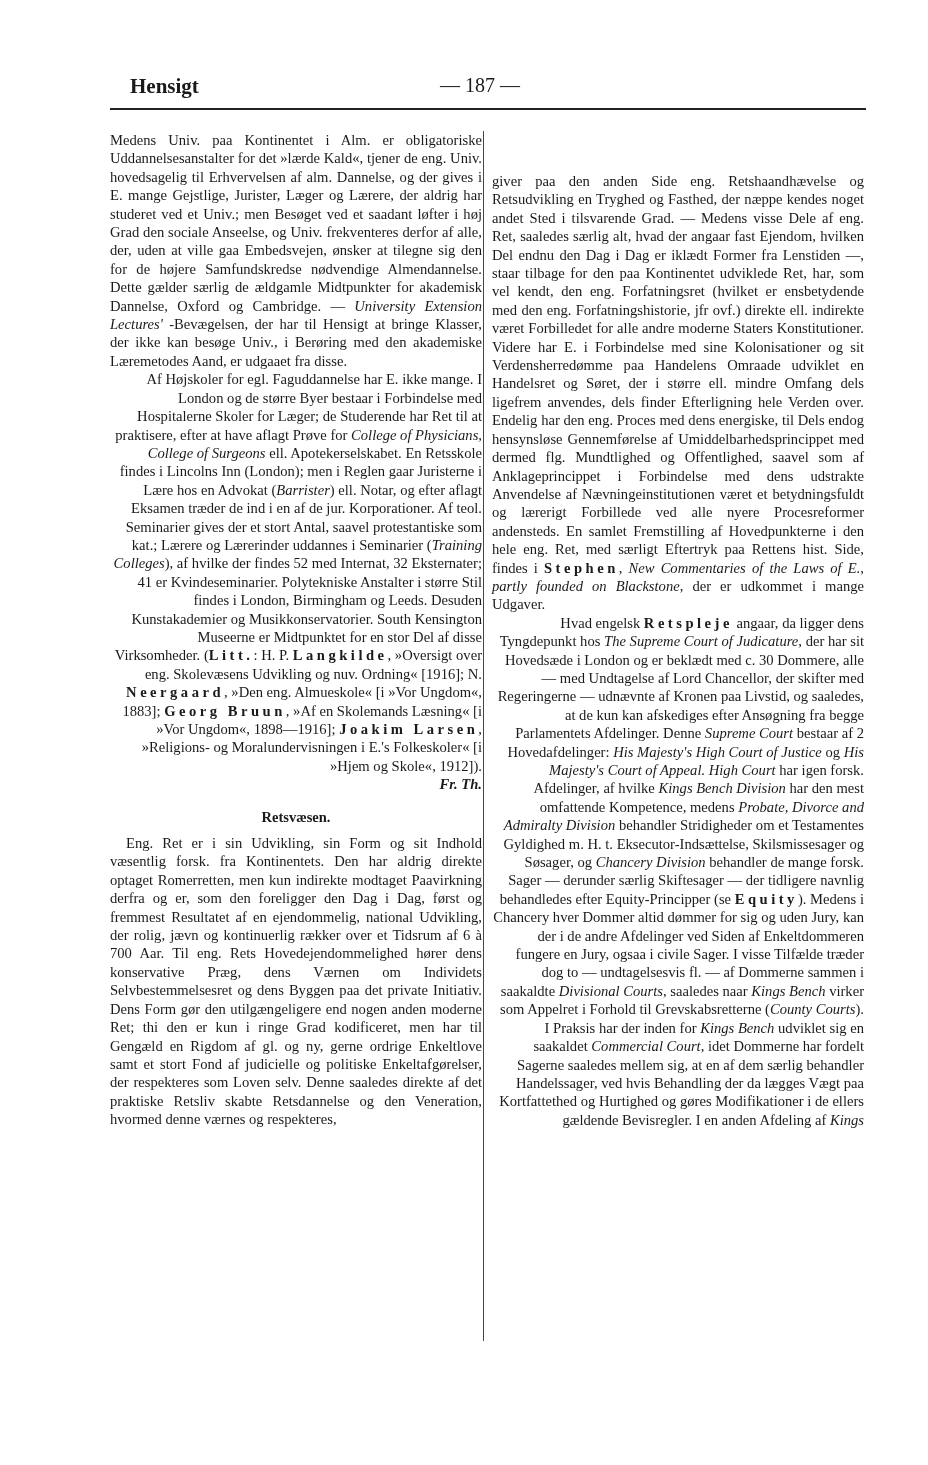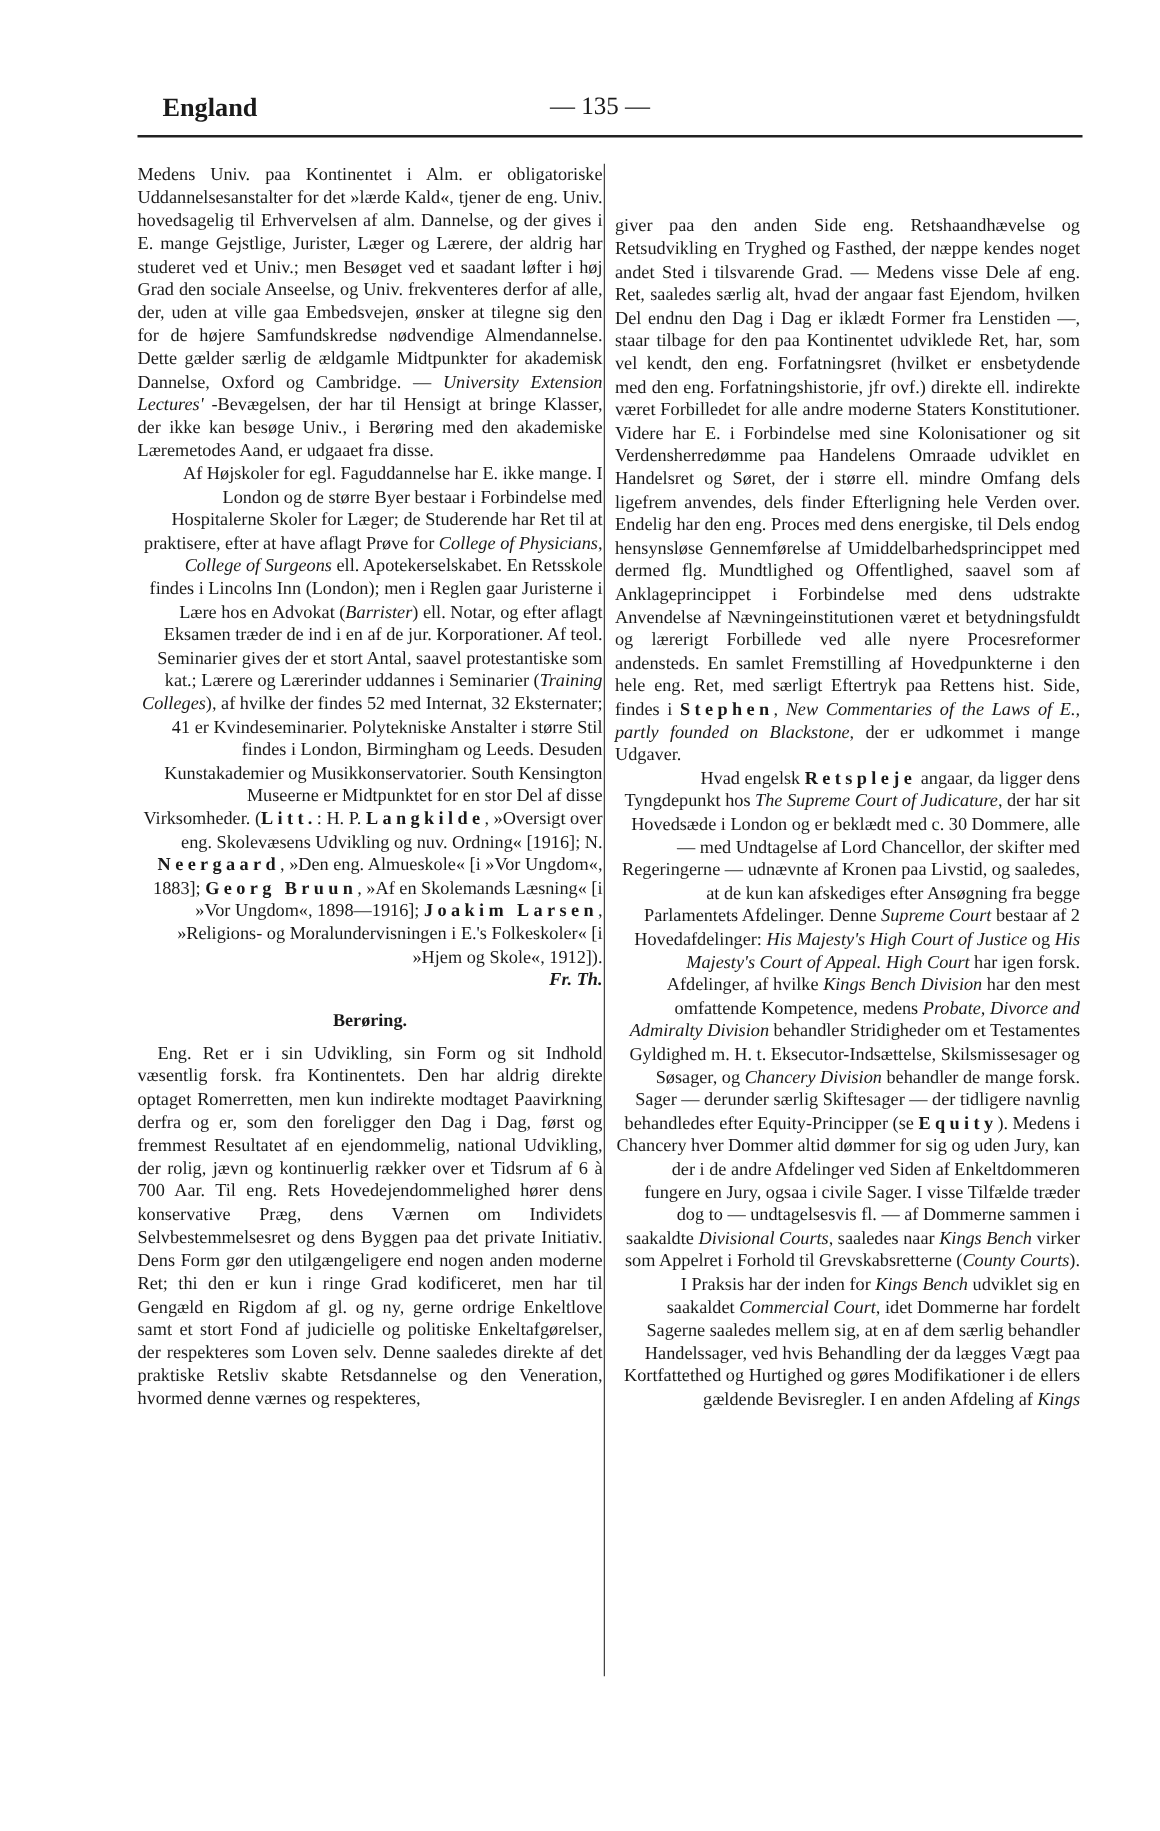--- a/index.html
+++ b/index.html
@@ -17,30 +17,30 @@
   .col p + p { margin-top:0;text-align:right; }
   .sig { text-align:right; font-style:italic; font-weight:bold; margin-top:0; }
   .section { text-align:center; font-weight:bold; font-size:14.5px; margin:14px 0 8px 0; }
   i { font-style:italic; }
   .sp { letter-spacing:3.5px; font-weight:bold; }
 </style>
 </head>
 <body>
 
 <div class="header">
-  <span class="title">England</span>
-  <span class="pageno">— 135 —</span>
+  <span class="title">Hensigt</span>
+  <span class="pageno">— 187 —</span>
 </div>
 <div class="rule"></div>
 
 <div class="col left">
   <p>Medens Univ. paa Kontinentet i Alm. er obligatoriske Uddannelsesanstalter for det »lærde Kald«, tjener de eng. Univ. hovedsagelig til Erhvervelsen af alm. Dannelse, og der gives i E. mange Gejstlige, Jurister, Læger og Lærere, der aldrig har studeret ved et Univ.; men Besøget ved et saadant løfter i høj Grad den sociale Anseelse, og Univ. frekventeres derfor af alle, der, uden at ville gaa Embedsvejen, ønsker at tilegne sig den for de højere Samfundskredse nødvendige Almendannelse. Dette gælder særlig de ældgamle Midtpunkter for akademisk Dannelse, Oxford og Cambridge. — <i>University Extension Lectures'</i> -Bevægelsen, der har til Hensigt at bringe Klasser, der ikke kan besøge Univ., i Berøring med den akademiske Læremetodes Aand, er udgaaet fra disse.</p>
   <p class="ind">Af Højskoler for egl. Faguddannelse har E. ikke mange. I London og de større Byer bestaar i Forbindelse med Hospitalerne Skoler for Læger; de Studerende har Ret til at praktisere, efter at have aflagt Prøve for <i>College of Physicians, College of Surgeons</i> ell. Apotekerselskabet. En Retsskole findes i Lincolns Inn (London); men i Reglen gaar Juristerne i Lære hos en Advokat (<i>Barrister</i>) ell. Notar, og efter aflagt Eksamen træder de ind i en af de jur. Korporationer. Af teol. Seminarier gives der et stort Antal, saavel protestantiske som kat.; Lærere og Lærerinder uddannes i Seminarier (<i>Training Colleges</i>), af hvilke der findes 52 med Internat, 32 Eksternater; 41 er Kvindeseminarier. Polytekniske Anstalter i større Stil findes i London, Birmingham og Leeds. Desuden Kunstakademier og Musikkonservatorier. South Kensington Museerne er Midtpunktet for en stor Del af disse Virksomheder. (<span class="sp">Litt.</span>: H. P. <span class="sp">Langkilde</span>, »Oversigt over eng. Skolevæsens Udvikling og nuv. Ordning« [1916]; N. <span class="sp">Neergaard</span>, »Den eng. Almueskole« [i »Vor Ungdom«, 1883]; <span class="sp">Georg Bruun</span>, »Af en Skolemands Læsning« [i »Vor Ungdom«, 1898—1916]; <span class="sp">Joakim Larsen</span>, »Religions- og Moralundervisningen i E.'s Folkeskoler« [i »Hjem og Skole«, 1912]).</p>
   <p class="sig">Fr. Th.</p>
-  <div class="section">Berøring.</div>
+  <div class="section">Retsvæsen.</div>
   <p class="ind">Eng. Ret er i sin Udvikling, sin Form og sit Indhold væsentlig forsk. fra Kontinentets. Den har aldrig direkte optaget Romerretten, men kun indirekte modtaget Paavirkning derfra og er, som den foreligger den Dag i Dag, først og fremmest Resultatet af en ejendommelig, national Udvikling, der rolig, jævn og kontinuerlig rækker over et Tidsrum af 6 à 700 Aar. Til eng. Rets Hovedejendommelighed hører dens konservative Præg, dens Værnen om Individets Selvbestemmelsesret og dens Byggen paa det private Initiativ. Dens Form gør den utilgængeligere end nogen anden moderne Ret; thi den er kun i ringe Grad kodificeret, men har til Gengæld en Rigdom af gl. og ny, gerne ordrige Enkeltlove samt et stort Fond af judicielle og politiske Enkeltafgørelser, der respekteres som Loven selv. Denne saaledes direkte af det praktiske Retsliv skabte Retsdannelse og den Veneration, hvormed denne værnes og respekteres,</p>
 </div>
 
 <div class="divider"></div>
 
 <div class="col right">
   <p>giver paa den anden Side eng. Retshaandhævelse og Retsudvikling en Tryghed og Fasthed, der næppe kendes noget andet Sted i tilsvarende Grad. — Medens visse Dele af eng. Ret, saaledes særlig alt, hvad der angaar fast Ejendom, hvilken Del endnu den Dag i Dag er iklædt Former fra Lenstiden —, staar tilbage for den paa Kontinentet udviklede Ret, har, som vel kendt, den eng. Forfatningsret (hvilket er ensbetydende med den eng. Forfatningshistorie, jfr ovf.) direkte ell. indirekte været Forbilledet for alle andre moderne Staters Konstitutioner. Videre har E. i Forbindelse med sine Kolonisationer og sit Verdensherredømme paa Handelens Omraade udviklet en Handelsret og Søret, der i større ell. mindre Omfang dels ligefrem anvendes, dels finder Efterligning hele Verden over. Endelig har den eng. Proces med dens energiske, til Dels endog hensynsløse Gennemførelse af Umiddelbarhedsprincippet med dermed flg. Mundtlighed og Offentlighed, saavel som af Anklageprincippet i Forbindelse med dens udstrakte Anvendelse af Nævningeinstitutionen været et betydningsfuldt og lærerigt Forbillede ved alle nyere Procesreformer andensteds. En samlet Fremstilling af Hovedpunkterne i den hele eng. Ret, med særligt Eftertryk paa Rettens hist. Side, findes i <span class="sp">Stephen</span>, <i>New Commentaries of the Laws of E., partly founded on Blackstone</i>, der er udkommet i mange Udgaver.</p>
   <p class="ind">Hvad engelsk <span class="sp">Retspleje</span> angaar, da ligger dens Tyngdepunkt hos <i>The Supreme Court of Judicature</i>, der har sit Hovedsæde i London og er beklædt med c. 30 Dommere, alle — med Undtagelse af Lord Chancellor, der skifter med Regeringerne — udnævnte af Kronen paa Livstid, og saaledes, at de kun kan afskediges efter Ansøgning fra begge Parlamentets Afdelinger. Denne <i>Supreme Court</i> bestaar af 2 Hovedafdelinger: <i>His Majesty's High Court of Justice</i> og <i>His Majesty's Court of Appeal. High Court</i> har igen forsk. Afdelinger, af hvilke <i>Kings Bench Division</i> har den mest omfattende Kompetence, medens <i>Probate, Divorce and Admiralty Division</i> behandler Stridigheder om et Testamentes Gyldighed m. H. t. Eksecutor-Indsættelse, Skilsmissesager og Søsager, og <i>Chancery Division</i> behandler de mange forsk. Sager — derunder særlig Skiftesager — der tidligere navnlig behandledes efter Equity-Principper (se <span class="sp">Equity</span>). Medens i Chancery hver Dommer altid dømmer for sig og uden Jury, kan der i de andre Afdelinger ved Siden af Enkeltdommeren fungere en Jury, ogsaa i civile Sager. I visse Tilfælde træder dog to — undtagelsesvis fl. — af Dommerne sammen i saakaldte <i>Divisional Courts</i>, saaledes naar <i>Kings Bench</i> virker som Appelret i Forhold til Grevskabsretterne (<i>County Courts</i>). I Praksis har der inden for <i>Kings Bench</i> udviklet sig en saakaldet <i>Commercial Court</i>, idet Dommerne har fordelt Sagerne saaledes mellem sig, at en af dem særlig behandler Handelssager, ved hvis Behandling der da lægges Vægt paa Kortfattethed og Hurtighed og gøres Modifikationer i de ellers gældende Bevisregler. I en anden Afdeling af <i>Kings</i></p>
 </div>
 

